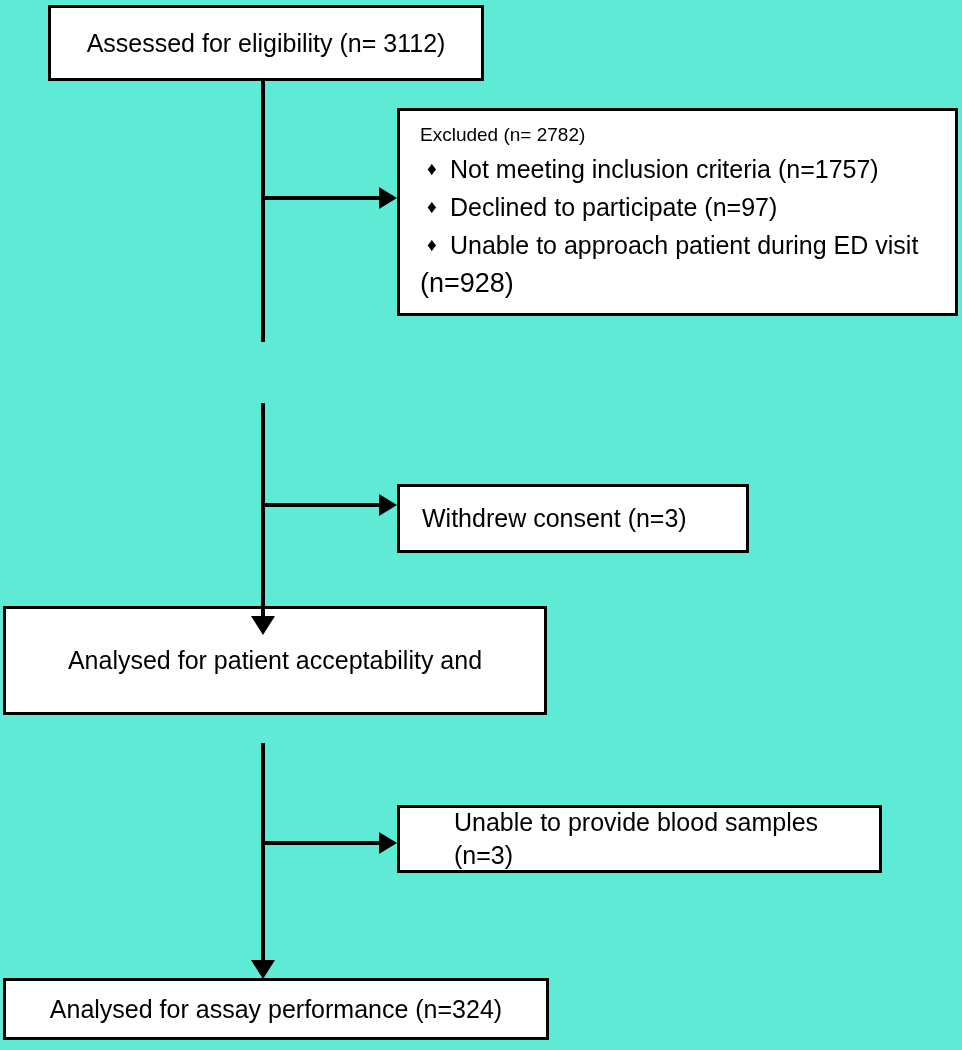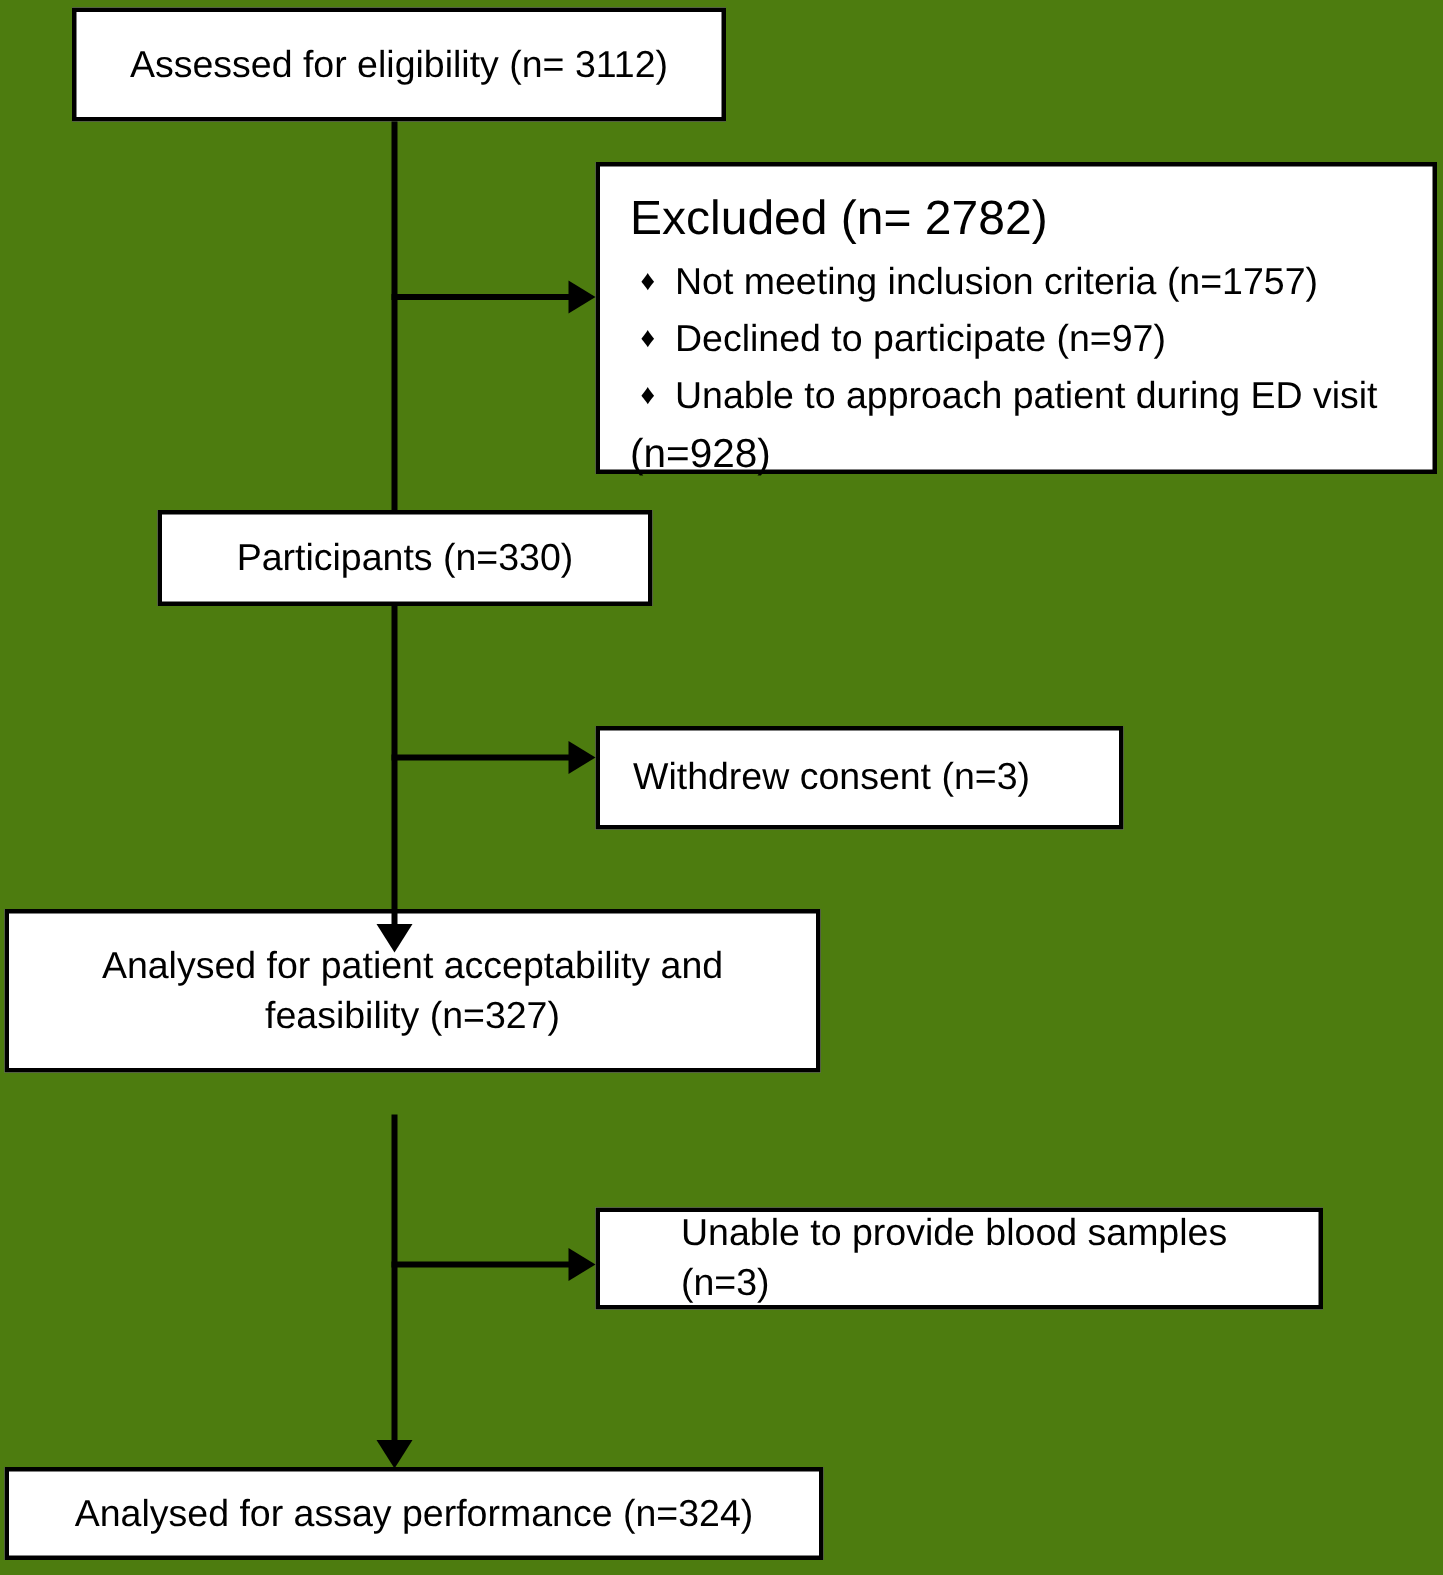--- a/index.html
+++ b/index.html
@@ -4,21 +4,21 @@
 <style>
   html, body {
     margin: 0;
     padding: 0;
     background: #ffffff;
   }
   #flow {
     position: relative;
     width: 962px;
     height: 1050px;
-    background: #4d7c0f;
+    background: #5eead4;
     font-family: "Liberation Sans", sans-serif;
     color: #000000;
     overflow: hidden;
   }
   .box {
     position: absolute;
     box-sizing: border-box;
     border: 3px solid #000000;
     background: #ffffff;
     display: flex;
@@ -46,21 +46,21 @@
 
   
   .excluded-body {
     display: block;
     width: 100%;
     padding: 10px 12px 6px 20px;
     box-sizing: border-box;
   }
   .excluded-head {
     display: block;
-    font-size: 32px;
+    font-size: 19px;
     line-height: 1.5;
     white-space: nowrap;
   }
   .bullet-list {
     display: block;
     margin: 0;
     padding: 0;
     list-style: none;
   }
   .bullet-item {
@@ -139,32 +139,28 @@
         <span class="bullet-item">
           <span class="dia">♦</span>
           <span class="btxt">Unable to approach patient during ED visit</span>
         </span>
 
         <span class="bullet-wrap">(n=928)</span>
       </span>
     </span>
   </div>
 
-  <div class="box center" style="left:105px; top:340px; width:330px; height:64px;">
-    <span class="txt">Participants (n=330)</span>
-  </div>
 
   <div class="box left" style="left:397px; top:484px; width:352px; height:69px;">
     <span class="txt">Withdrew consent (n=3)</span>
   </div>
 
   <div class="box center" style="left:3px; top:606px; width:544px; height:109px;">
     <span class="txt">
       <span>Analysed for patient acceptability and</span><br>
-      <span>feasibility (n=327)</span>
     </span>
   </div>
 
   <div class="box left" style="left:397px; top:805px; width:485px; height:68px;padding-left:32px;">
     <span class="txt">Unable to provide blood samples (n=3)</span>
   </div>
 
   <div class="box center" style="left:3px; top:978px; width:546px; height:62px;">
     <span class="txt">Analysed for assay performance (n=324)</span>
   </div>

